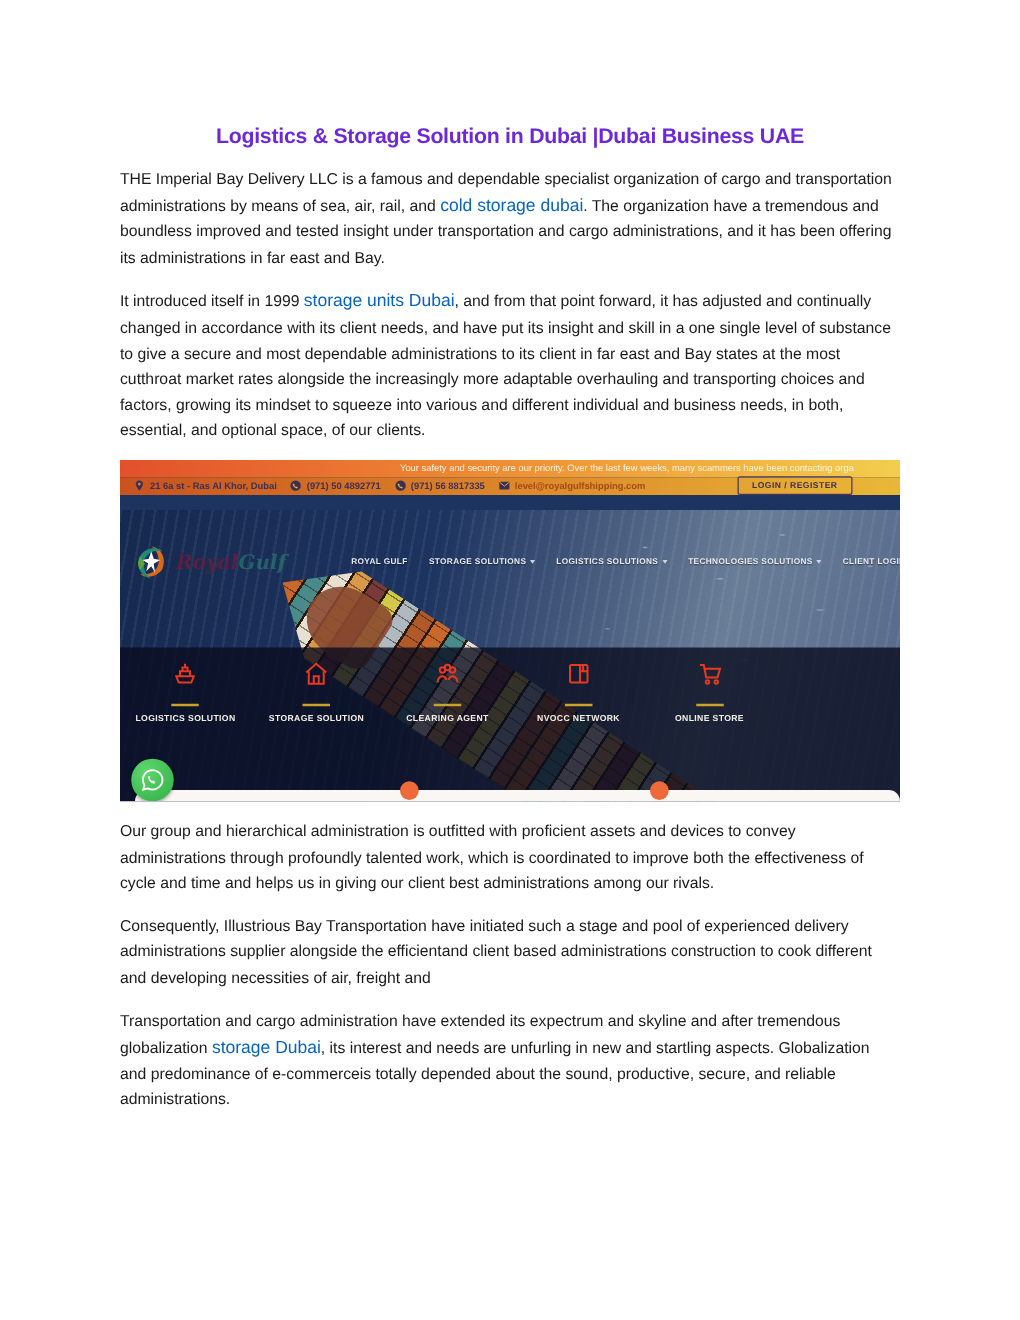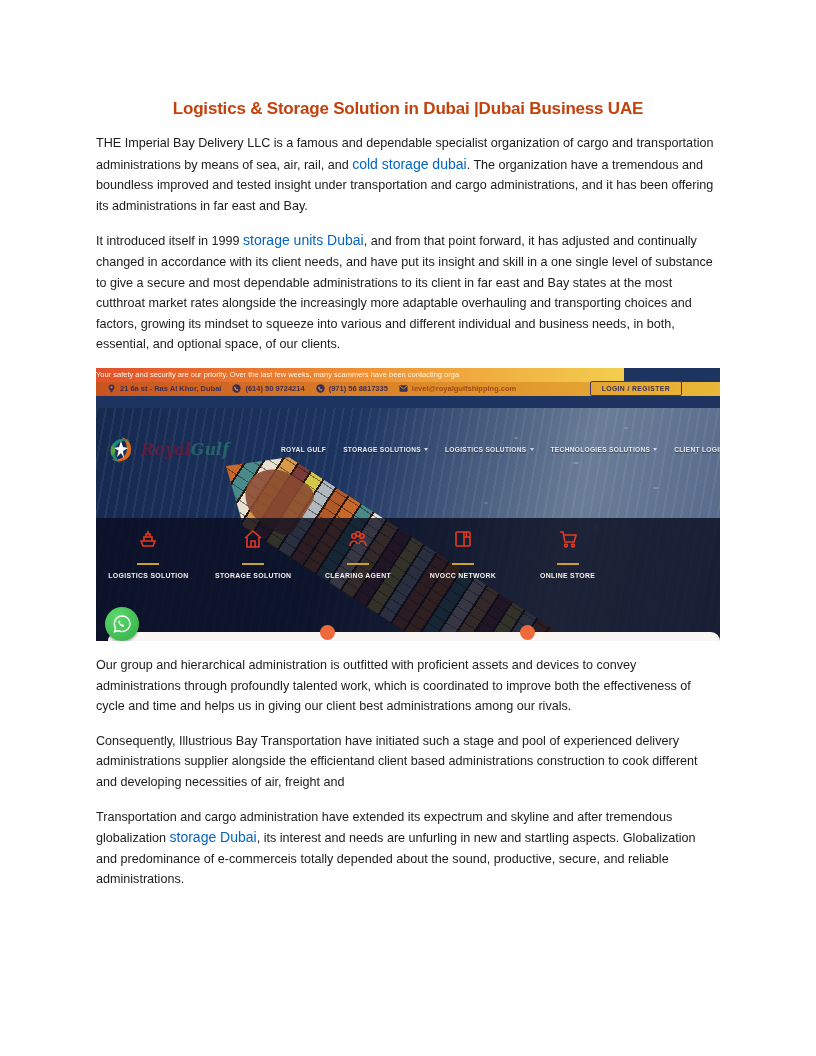--- a/index.html
+++ b/index.html
@@ -1,31 +1,31 @@
 <!DOCTYPE html>
 <html><head>
 <meta charset="utf-8">
 <style>
   * { margin:0; padding:0; box-sizing:border-box; }
   html,body { width:816px; background:#ffffff; }
   body { font-family:"Liberation Sans", sans-serif; color:#1b1b1b; position:relative; height:1056px; overflow:hidden; }
 
   .page { position:absolute; left:96px; top:0; width:624px; }
 
-  .doc-title { margin-top:99px; text-align:center; font-size:17px; font-weight:bold; color:#c2410c; letter-spacing:-0.2px; }
+  .doc-title { margin-top:99px; text-align:center; font-size:17px; font-weight:bold; color:#6d28d9; letter-spacing:-0.2px; }
 
   .para { margin-top:14px; font-size:12.6px; line-height:20.6px; color:#1b1b1b; text-align:left; }
   .para a { color:#0563c1; font-size:14px; cursor:pointer; }
 
   
   .shot { position:relative; margin-top:13px; width:624px; height:273px; overflow:hidden; background:#1d3460; }
 
-  .announce-bar { position:absolute; left:0; top:0; width:528px; height:14px;
+  .announce-bar { position:absolute; left:0; top:0; width:624px; height:14px;
     background:linear-gradient(90deg,#e2512b 0%,#ef8d33 48%,#f2ce4e 100%);
-    color:#fdf4e0; font-size:7.5px; line-height:14px; white-space:nowrap; overflow:hidden; }
+    color:#fdf4e0; font-size:7.5px; line-height:14px; white-space:nowrap; overflow:hidden; padding-left:224px; }
 
   .contact-bar { position:absolute; left:0; top:14px; width:624px; height:14px;
     background:linear-gradient(90deg,#c8531f 0%,#dd8c2b 55%,#e9b838 100%);
     display:flex; align-items:center; font-size:7.5px; font-weight:bold; color:#3c2f56; }
   .contact-item { display:flex; align-items:center; gap:4px; margin-left:11px; white-space:nowrap; }
   .c-ico { width:9px; height:9px; flex:0 0 auto; }
   .email-text { color:#a34818; }
   .login-btn { margin-left:auto; margin-right:38px; border:1px solid #4a3560; border-radius:2px;
     padding:3px 11px; font-size:6.8px; font-weight:bold; color:#3c2f56; letter-spacing:0.4px; cursor:pointer; }
 
@@ -109,21 +109,21 @@
             <path d="M5 0.5 C7 0.5 8.2 2 8.2 3.6 C8.2 5.6 5 9.5 5 9.5 C5 9.5 1.8 5.6 1.8 3.6 C1.8 2 3 0.5 5 0.5 Z" fill="#3c2f56"></path>
             <circle cx="5" cy="3.6" r="1.2" fill="#dd8c2b"></circle>
           </svg>
         <span>21 6a st - Ras Al Khor, Dubai</span>
       </span>
       <span class="contact-item">
         <svg class="c-ico" viewBox="0 0 10 10">
             <circle cx="5" cy="5" r="4.6" fill="#3c2f56"></circle>
             <path d="M3.2 3 L4.2 4 L3.8 4.8 L5.2 6.2 L6 5.8 L7 6.8 L6.2 7.6 C4.6 7.4 2.6 5.4 2.4 3.8 Z" fill="#e9b838"></path>
           </svg>
-        <span>(614) 50 9724214</span>
+        <span>(971) 50 4892771</span>
       </span>
       <span class="contact-item">
         <svg class="c-ico" viewBox="0 0 10 10">
             <circle cx="5" cy="5" r="4.6" fill="#3c2f56"></circle>
             <path d="M3.2 3 L4.2 4 L3.8 4.8 L5.2 6.2 L6 5.8 L7 6.8 L6.2 7.6 C4.6 7.4 2.6 5.4 2.4 3.8 Z" fill="#e9b838"></path>
           </svg>
         <span>(971) 56 8817335</span>
       </span>
       <span class="contact-item">
         <svg class="c-ico" viewBox="0 0 10 10">

